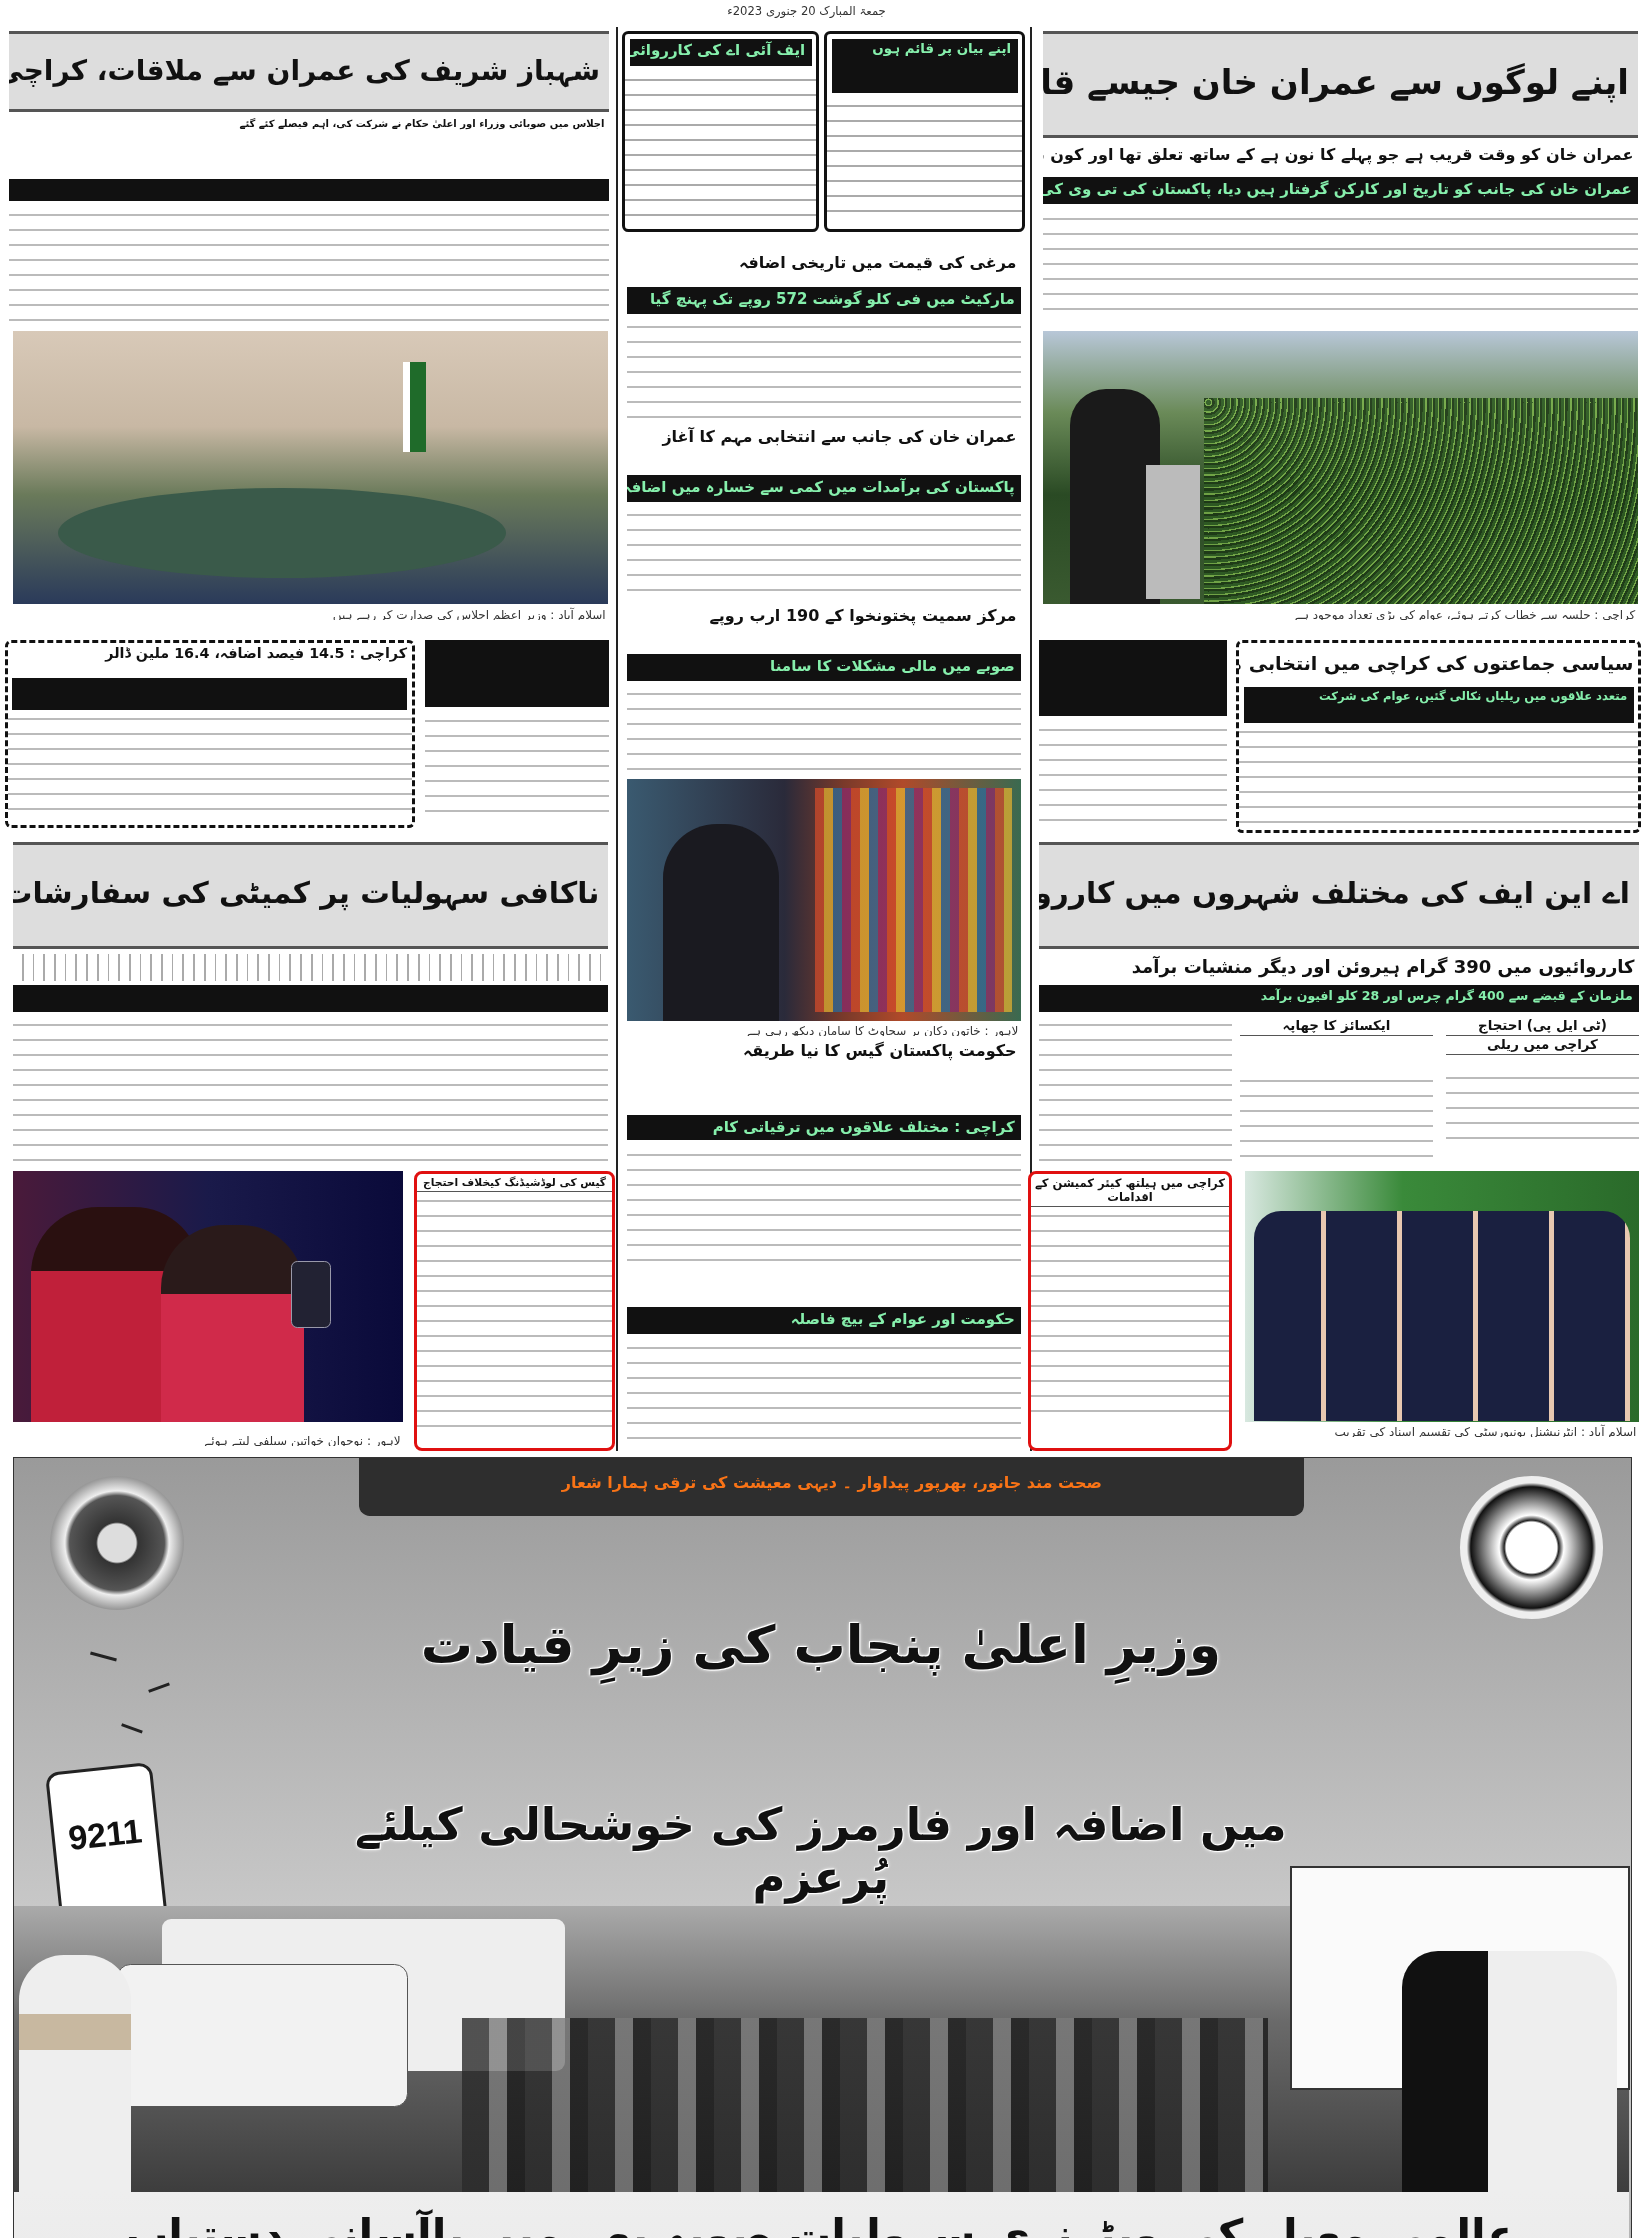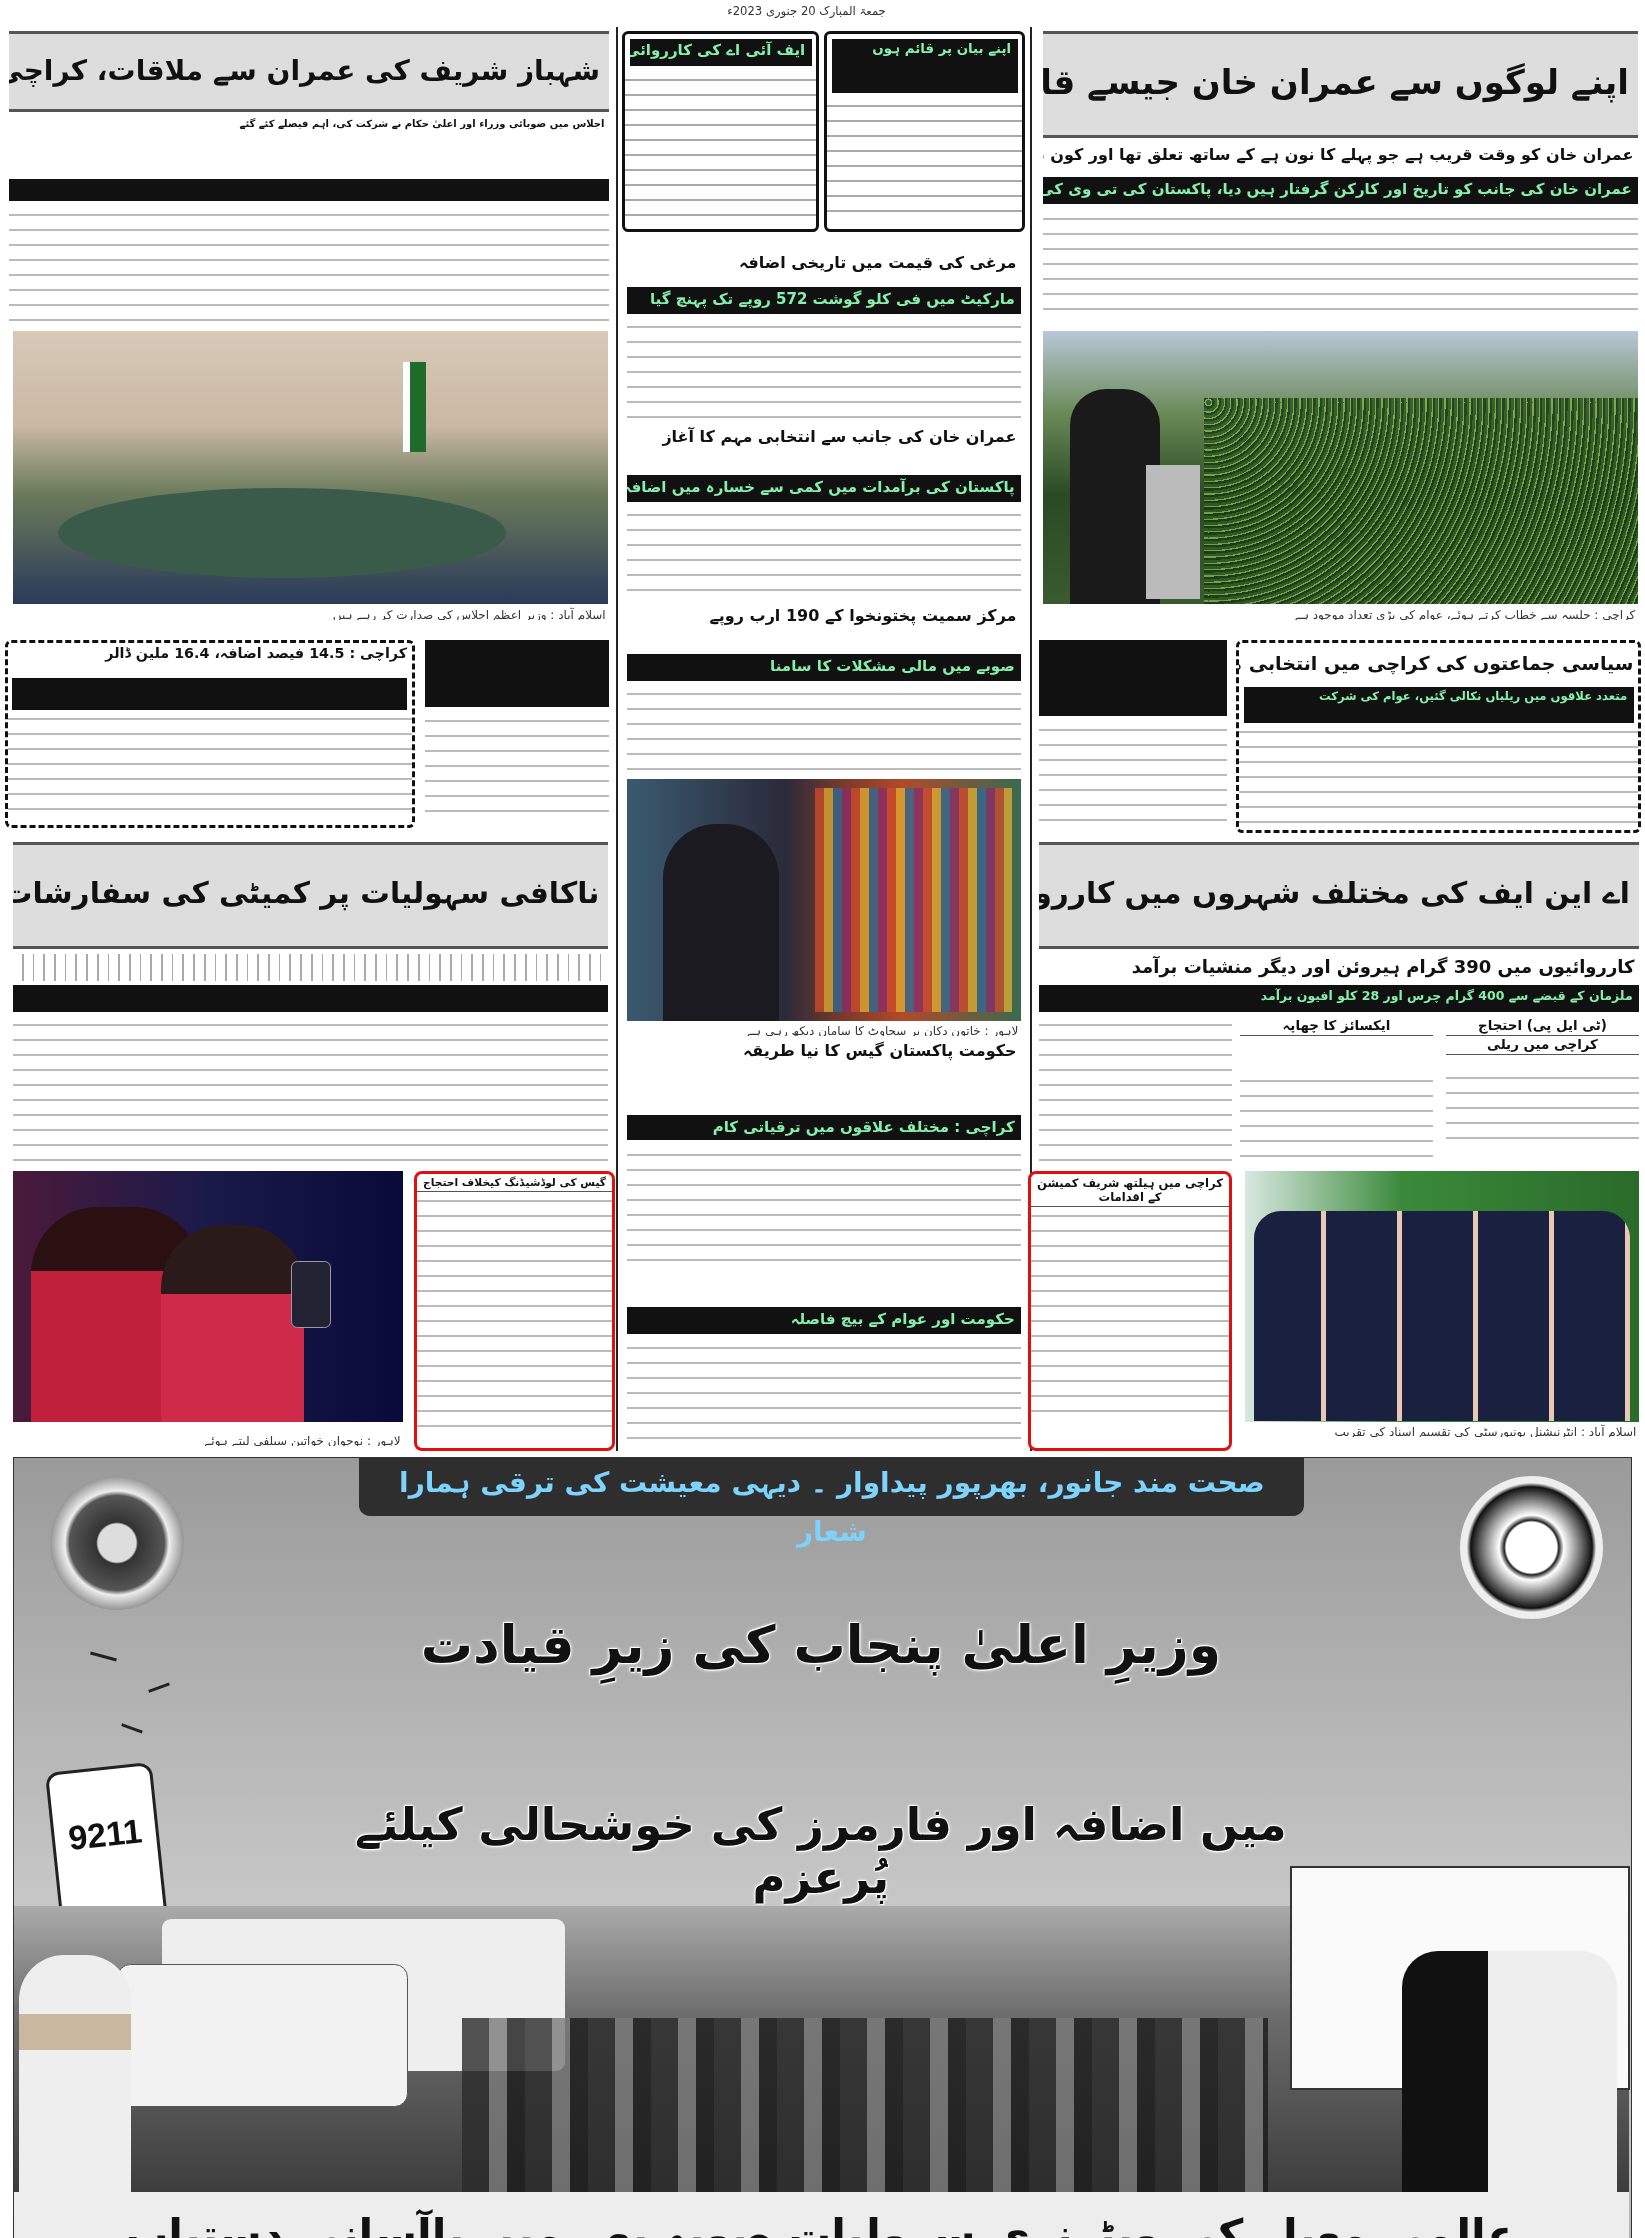--- a/index.html
+++ b/index.html
@@ -13,21 +13,21 @@
   .sub-plain{font-size:16px;font-weight:bold;padding:1.8px 4.5px;white-space:nowrap;overflow:hidden;}
   .body-text{font-size:9.9px;line-height:1.55;color:#333;overflow:hidden;padding:1.8px 3.6px;}
   .photo{overflow:hidden;}
   .caption{font-size:12px;color:#333;overflow:hidden;white-space:nowrap;padding:0.9px 2.7px;}
   .boxed{border:3.6px solid #111;border-radius:6.3px;}
   .dashed{border:3.6px dashed #111;border-radius:6.3px;}
   .redbox{border:3.6px solid #e01010;border-radius:8px;}
   .small-head{font-size:13.4px;font-weight:bold;text-align:center;padding:1.8px;border-bottom:1.8px solid #555;}
   
   .ad{left:13.4px;top:1457px;width:1619px;height:1312px;background:linear-gradient(#9a9a9a,#cfcfcf 40%,#b5b5b5 60%,#8a8a8a);border:1.8px solid #333;}
-  .slogan{background:#2e2e2e;color:#7dd3fc;font-size:28px;font-weight:bold;border-radius:0 0 10.7px 10.7px;text-align:center;line-height:49px;}
+  .slogan{background:#2e2e2e;color:#f97316;font-size:16px;font-weight:bold;border-radius:0 0 10.7px 10.7px;text-align:center;line-height:49px;}
   .big-urdu{color:#111;font-weight:bold;text-align:center;text-shadow:0 0 4.5px #fff,0 0 2.7px #fff,0.9px 0.9px 0 #fff,-0.9px -0.9px 0 #fff;}
   .field{background:linear-gradient(#aaa,#6a6a6a 40%,#3d3d3d);}
   .facility-band{background:linear-gradient(#eee,#ddd);}
 </style>
 </head>
 <body>
 
 <div class="abs dateline urdu" style="text-align:center;">جمعۃ المبارک 20 جنوری 2023ء</div>
 
 <div class="abs col-rule" style="left:616px;top:27px;height:1424px;"></div>
@@ -121,21 +121,21 @@
   <div class="abs" style="left:18px;top:36px;width:170px;height:215px;background:linear-gradient(#2a1010 0 30%,#c0203a 30%);border-radius:67px 67px 0 0;"></div>
   <div class="abs" style="left:148px;top:54px;width:143px;height:197px;background:linear-gradient(#2a1a1a 0 35%,#d02a4a 35%);border-radius:63px 63px 0 0;"></div>
   <div class="abs" style="left:278px;top:90px;width:40px;height:67px;background:#223;border-radius:6.3px;border:1.3px solid #99a;"></div>
 </div>
 <div class="abs caption urdu" style="left:13.4px;top:1424px;width:390px;height:13.4px;margin-top:9px;">لاہور : نوجوان خواتین سیلفی لیتے ہوئے</div>
 <div class="abs redbox" style="left:414px;top:1171px;width:201px;height:280px;background:#fff;">
   <div class="small-head urdu" style="font-size:10.7px;">گیس کی لوڈشیڈنگ کیخلاف احتجاج</div>
   <div class="body-text" style="height:233px;background:repeating-linear-gradient(#fff 0 8px,#bbb 8px 9.9px,#fff 9.9px 15px);"></div>
 </div>
 <div class="abs redbox" style="left:1028px;top:1171px;width:204px;height:280px;background:#fff;">
-  <div class="small-head urdu" style="font-size:11.6px;">کراچی میں ہیلتھ شریف کمیشن کے اقدامات</div>
+  <div class="small-head urdu" style="font-size:11.6px;">کراچی میں ہیلتھ کیئر کمیشن کے اقدامات</div>
   <div class="body-text" style="height:215px;background:repeating-linear-gradient(#fff 0 8px,#bbb 8px 9.9px,#fff 9.9px 15px);"></div>
 </div>
 <div class="abs photo" style="left:1245px;top:1171px;width:394px;height:251px;background:linear-gradient(90deg,#d8e8e0 0%,#3a8a3a 40%,#2a6a2a 100%);">
   <div class="abs" style="left:9px;top:40px;width:376px;height:210px;background:repeating-linear-gradient(90deg,#1a2040 0 67px,#e8c8b0 67px 72px,#1a2040 72px 76px);border-radius:27px 27px 0 0;"></div>
 </div>
 <div class="abs caption urdu" style="left:1245px;top:1424px;width:394px;height:13.4px;">اسلام آباد : انٹرنیشنل یونیورسٹی کی تقسیم اسناد کی تقریب</div>
 
 <div class="abs ad">
   <div class="abs slogan urdu" style="left:345px;top:0;width:945px;height:58px;text-align:center;">صحت مند جانور، بھرپور پیداوار ۔ دیہی معیشت کی ترقی ہمارا شعار</div>
   <div class="abs" style="left:36px;top:18px;width:134px;height:134px;border-radius:50%;background:radial-gradient(circle,#ddd 20%,#333 22%,#555 50%,#eee 55%,#999 70%);"></div>

